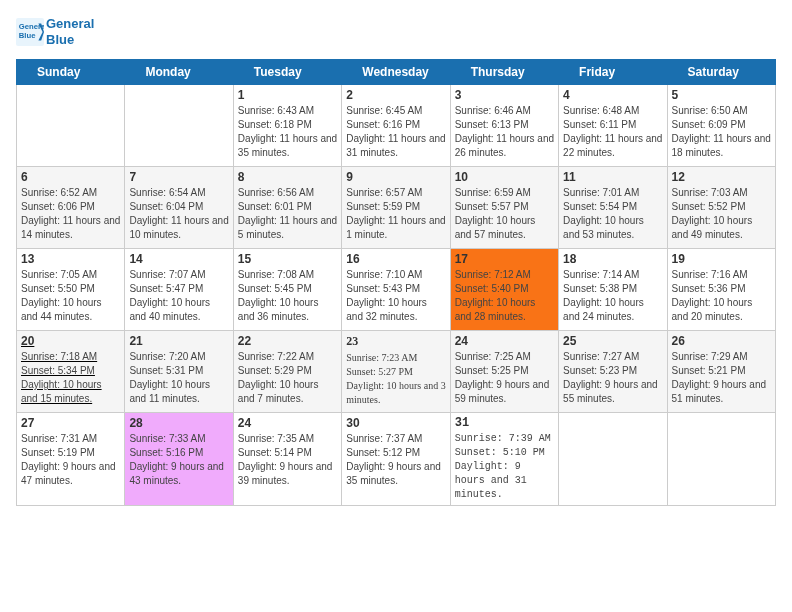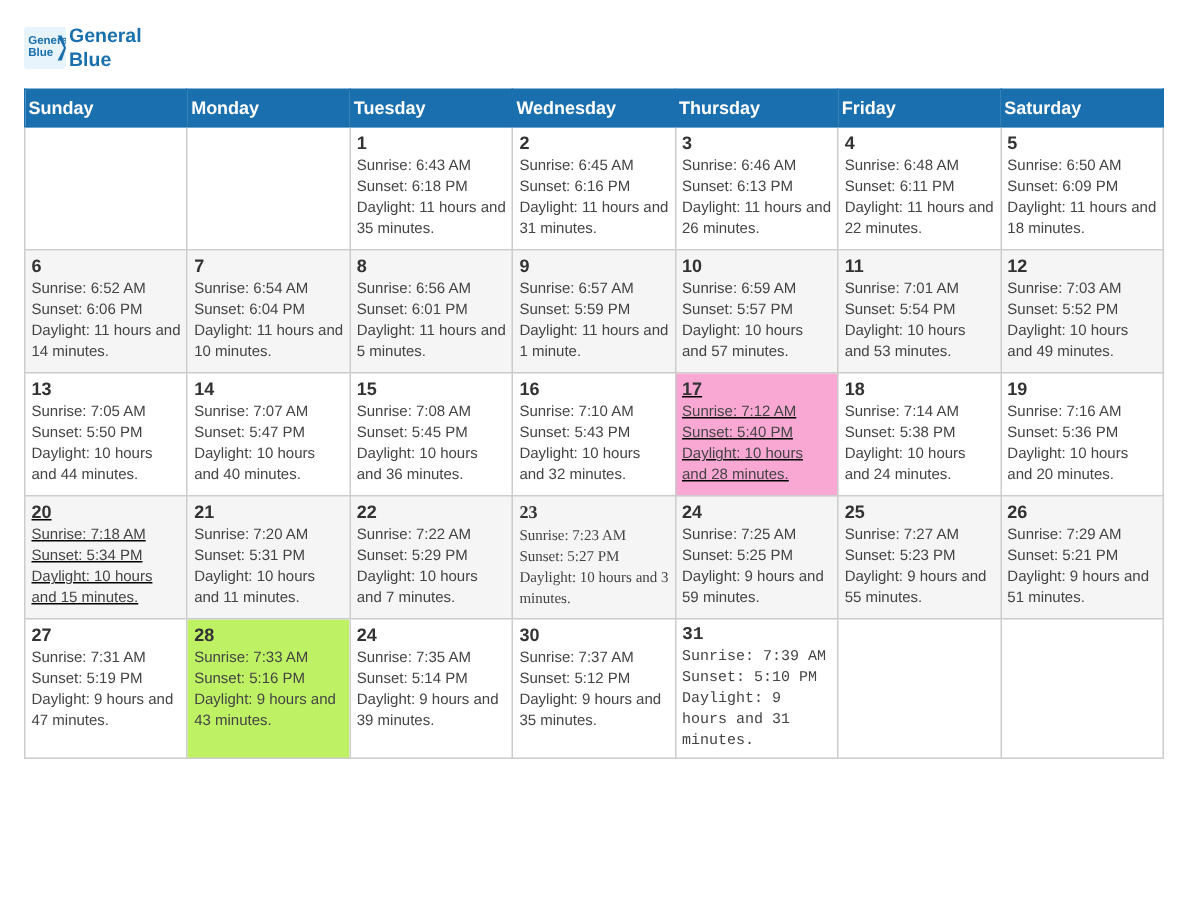--- a/index.html
+++ b/index.html
@@ -44,21 +44,21 @@
       color: #555;
     }
     .calendar {
       width: 100%;
       border-collapse: collapse;
       font-size: 10.5px;
     }
     .calendar th {
       background: #1a6faf;
       color: #fff;
-      padding: 5px 2px;
+      padding: 5px 20px;
       text-align: left;
       font-size: 12px;
       font-weight: bold;
       border: 1px solid #1a6faf;
     }
     .calendar td {
       border: 1px solid #ccc;
       vertical-align: top;
       padding: 3px 4px;
       width: 108px;
@@ -220,21 +220,21 @@
         <div class="day-info">
           Sunrise: 7:08 AM<br>Sunset: 5:45 PM<br>Daylight: 10 hours and 36 minutes.
         </div>
           </td>
           <td style="background: rgb(255, 255, 255);">
             <div class="day-num">16</div>
         <div class="day-info">
           Sunrise: 7:10 AM<br>Sunset: 5:43 PM<br>Daylight: 10 hours and 32 minutes.
         </div>
           </td>
-          <td style="background: #f9a8d4; text-decoration: underline;">
+          <td style="background: #f97316;">
             <div class="day-num">17</div>
         <div class="day-info">
           Sunrise: 7:12 AM<br>Sunset: 5:40 PM<br>Daylight: 10 hours and 28 minutes.
         </div>
           </td>
           <td style="background: rgb(255, 255, 255);">
             <div class="day-num">18</div>
         <div class="day-info">
           Sunrise: 7:14 AM<br>Sunset: 5:38 PM<br>Daylight: 10 hours and 24 minutes.
         </div>
@@ -290,21 +290,21 @@
         </div>
           </td>
         </tr>
         <tr>
           <td style="background: rgb(255, 255, 255);">
             <div class="day-num">27</div>
         <div class="day-info">
           Sunrise: 7:31 AM<br>Sunset: 5:19 PM<br>Daylight: 9 hours and 47 minutes.
         </div>
           </td>
-          <td style="background: #bef264;">
+          <td style="background: #f0abfc;">
             <div class="day-num">28</div>
         <div class="day-info">
           Sunrise: 7:33 AM<br>Sunset: 5:16 PM<br>Daylight: 9 hours and 43 minutes.
         </div>
           </td>
           <td style="background: rgb(255, 255, 255);">
             <div class="day-num">24</div>
         <div class="day-info">
           Sunrise: 7:35 AM<br>Sunset: 5:14 PM<br>Daylight: 9 hours and 39 minutes.
         </div>

